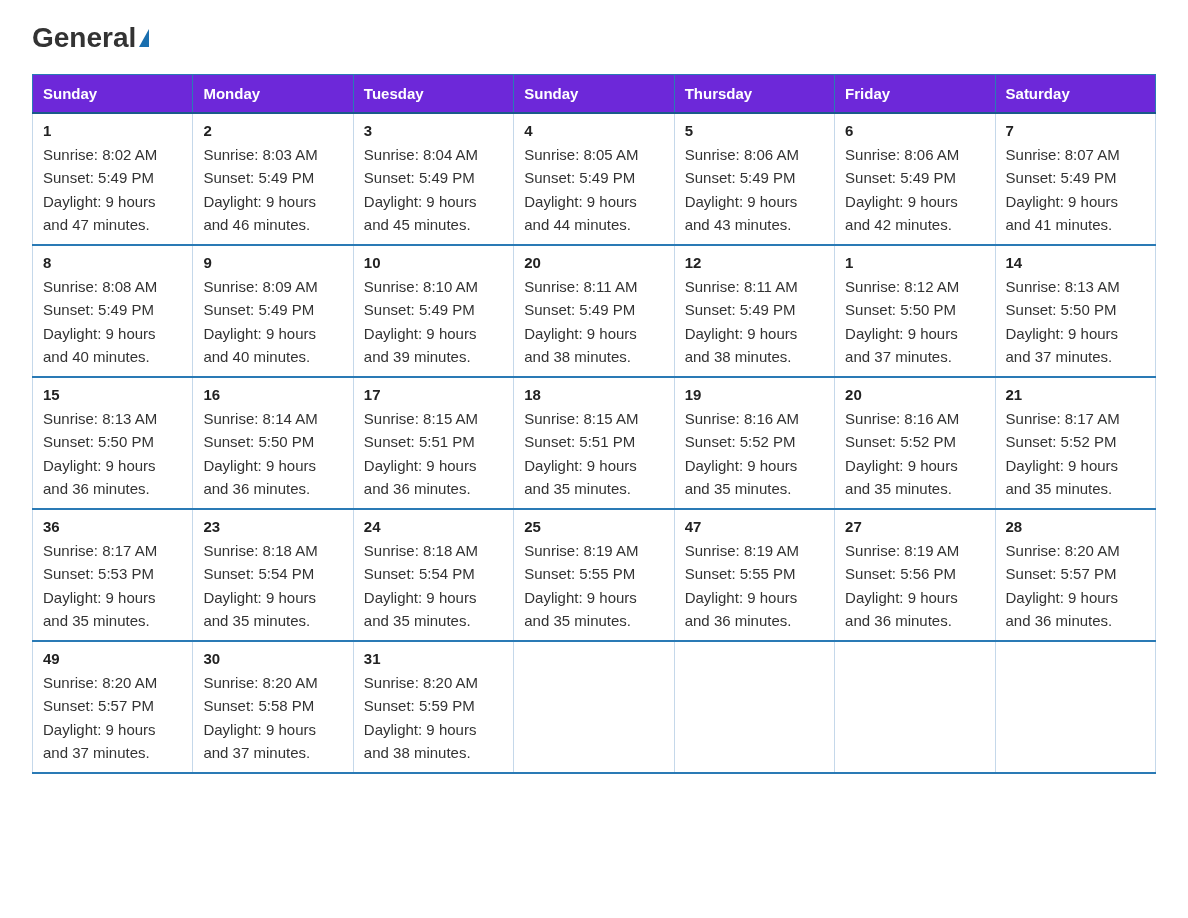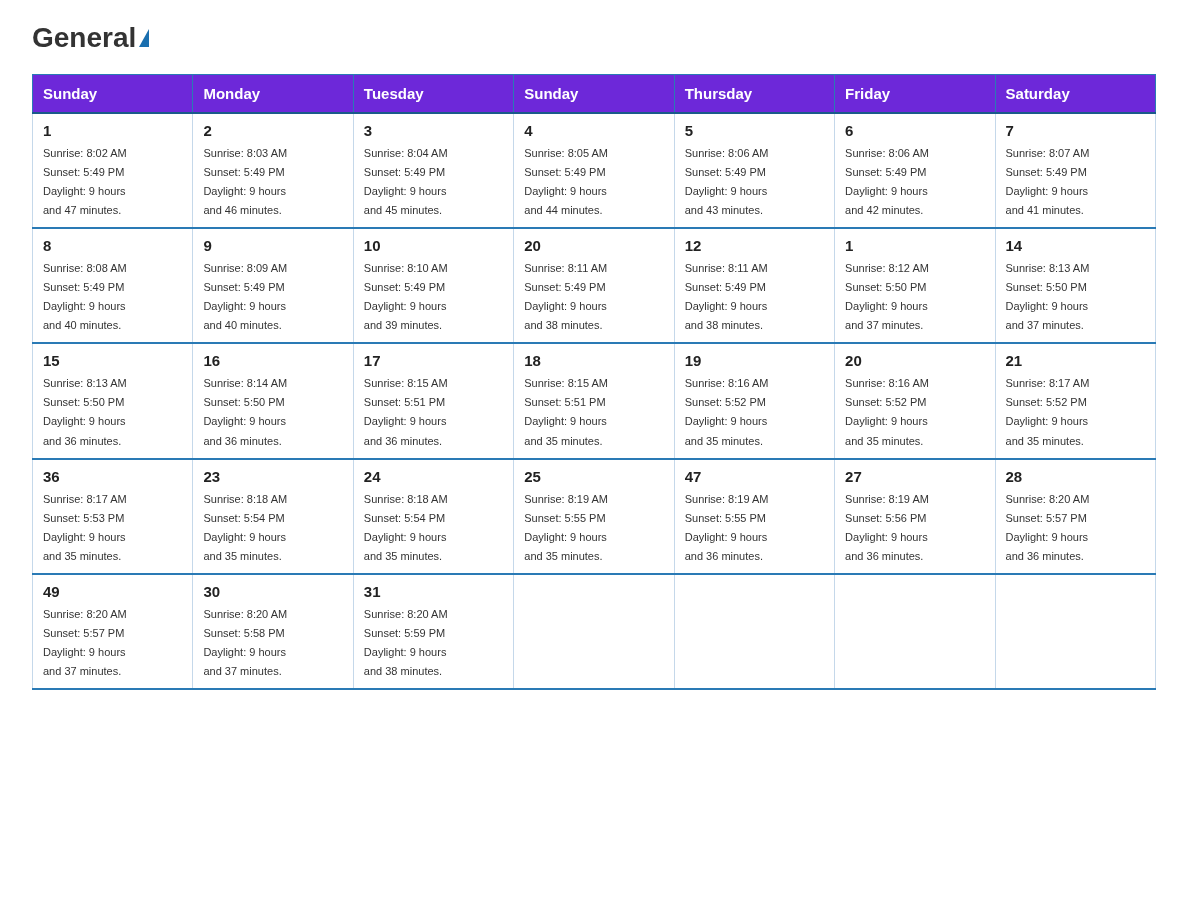--- a/index.html
+++ b/index.html
@@ -80,21 +80,21 @@
       border-bottom: 2px solid #2a7ab5;
     }
     .day-num {
       font-size: 15px;
       font-weight: bold;
       color: #222;
       margin-bottom: 4px;
       display: block;
     }
     .day-info {
-      font-size: 11px;
+      font-size: 15px;
       color: #333;
       line-height: 1.55;
     }
     .calendar td.empty {
       background: #fff;
     }
     .calendar thead tr th {
       border-bottom: 2px solid #1a5a8a;
     }
   </style>

